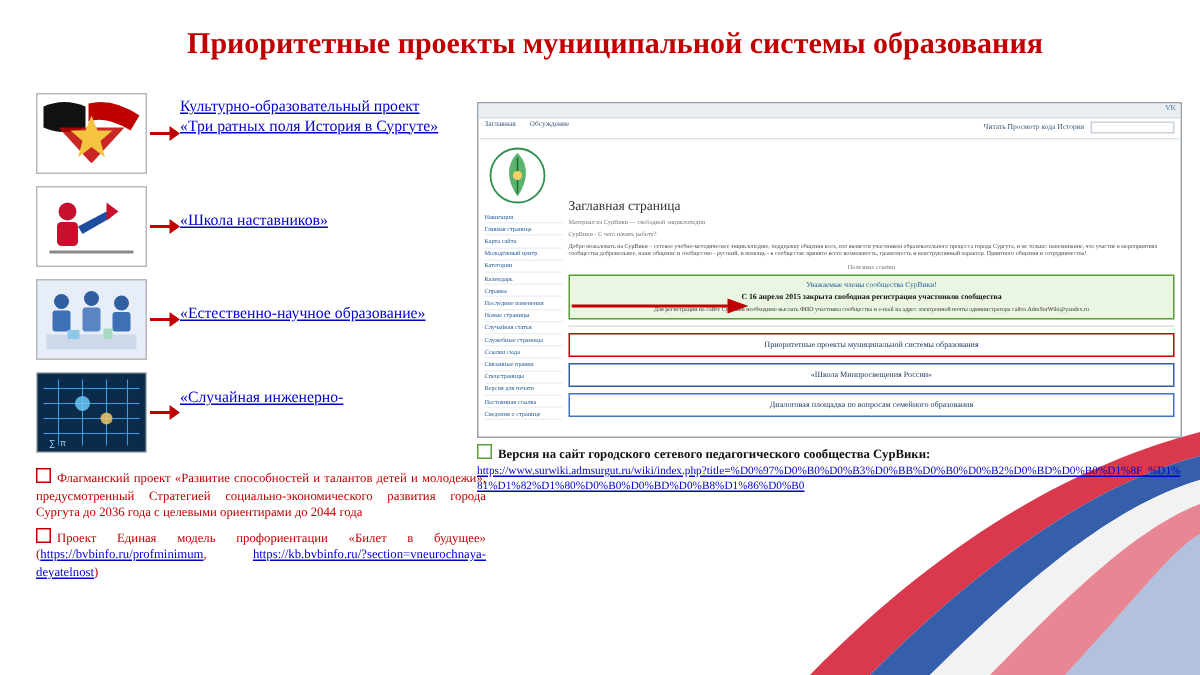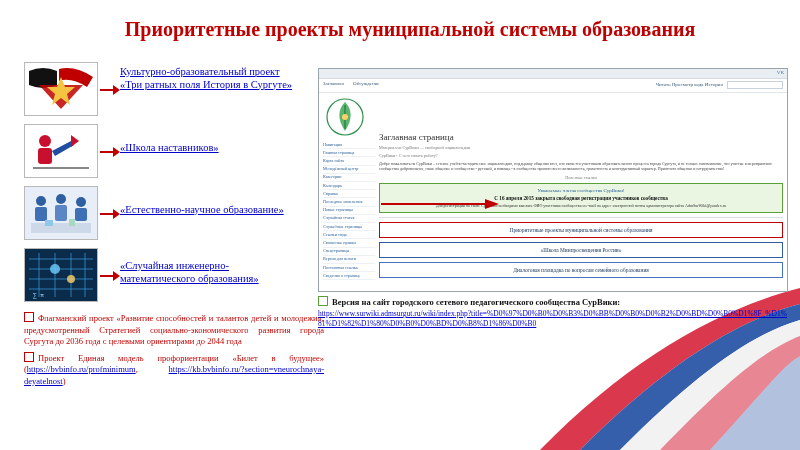--- a/index.html
+++ b/index.html
@@ -227,21 +227,20 @@
           <text x="8" y="48" font-size="6" fill="#9fd6ff" font-family="Liberation Mono, monospace">∑ π</text>
         </svg>
       </div>
       <div class="arrow">
         <svg width="20" height="12" viewBox="0 0 20 12">
             <path d="M0 5 L13 5 L13 1 L20 6 L13 11 L13 7 L0 7 Z" fill="#C00000"></path>
           </svg>
       </div>
       <div class="lnk two" style="top:12px">
         <span>«Случайная инженерно-</span><br>
-        <span>математического образования»</span>
       </div>
     </div>
   </div>
 
   <div class="site">
     <div class="site-top">
       <span class="vk">VK</span>
     </div>
     <div class="site-bar">
       <span class="seg">Заглавная</span>

